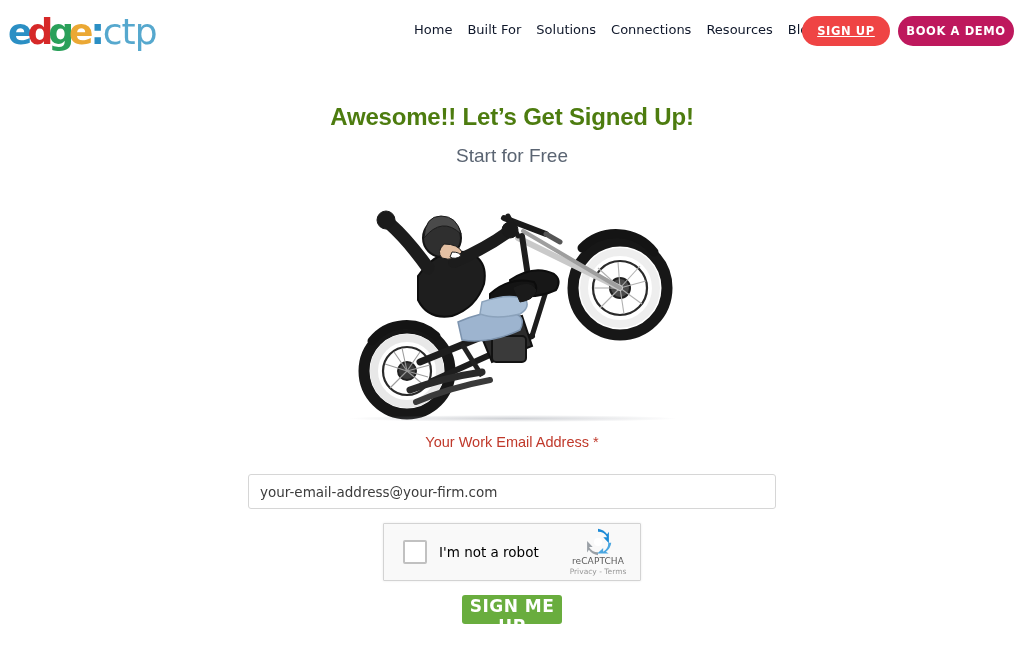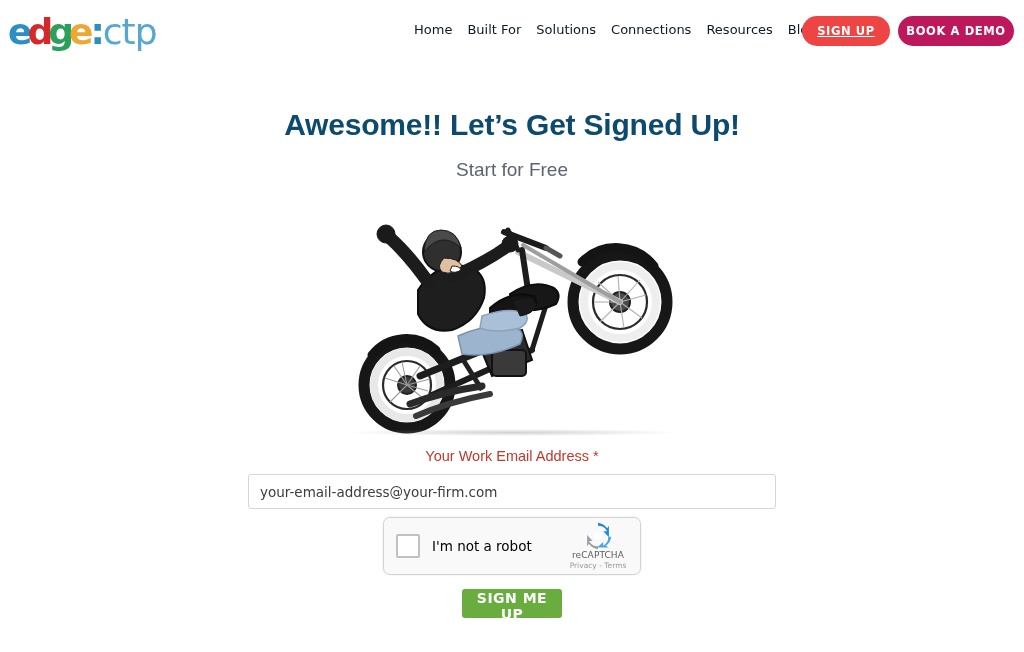--- a/index.html
+++ b/index.html
@@ -76,25 +76,25 @@
   .btn-signup { left: 802px; width: 88px; background: #ef4444; text-decoration: underline; }
   .btn-demo   { left: 898px; width: 116px; background: #be185d; }
 
   
   .main {
     width: 1024px;
     text-align: center;
     padding-top: 8px;
   }
   .headline {
-    font-size: 30px;
+    font-size: 24px;
     font-weight: 700;
-    color: #0c4a6e;
+    color: #4d7c0f;
     letter-spacing: -0.2px;
-    margin: 16px;
+    margin: 8px;
     padding-top: 12px;
     line-height: 38px;
     font-family: "Liberation Sans", sans-serif;
   }
   .subhead {
     font-size: 19px;
     color: #5a6472;
     margin: 10px 0 0 0;
     line-height: 20px;
   }
@@ -121,44 +121,45 @@
   .field-label {
     font-size: 14.5px;
     color: #c0392b;
     margin: 8px 0 0 0;
     line-height: 20px;
   }
   .email-input {
     display: block;
     width: 528px;
     height: 35px;
-    margin: 8px auto 0 auto;
+    margin: 22px auto 0 auto;
     border: 1px solid #d6d6d6;
     border-radius: 3px;
     padding: 0 11px;
     font-size: 13.5px;
     color: #3c3c3c;
     font-family: "DejaVu Sans", sans-serif;
     background: #ffffff;
     outline: none;
   }
   .email-input::placeholder { color: #3c3c3c; opacity: 1; }
 
   
   .recaptcha {
     width: 258px;
     height: 58px;
-    margin: 8px auto 0 auto;
+    margin: 14px auto 0 auto;
     border: 1px solid #d3d3d3;
-    border-radius: 7px;
+    border-radius: 1px;
     background: #f9f9f9;
     display: flex;
     align-items: center;
     box-shadow: 0 0 3px rgba(0,0,0,0.08);
     position: relative;
+    padding-left: 7px;
   }
   .rc-box {
     width: 24px; height: 24px;
     border: 2px solid #c1c1c1;
     border-radius: 2px;
     background: #fff;
     margin-left: 12px;
     cursor: pointer;
   }
   .rc-label {
@@ -199,21 +200,21 @@
   }
   .signmeup {
     display: block;
     margin: 14px auto 12px auto;
     width: 100px;
     height: 29px;
     background: #69ad3e;
     color: #fff;
     border: none;
     border-radius: 3px;
-    font-size: 14px;
+    font-size: 17px;
     font-weight: 700;
     letter-spacing: 0.5px;
     cursor: pointer;
     font-family: "DejaVu Sans", sans-serif;
   }
 </style>
 </head>
 <body>
 
 <div class="header">

